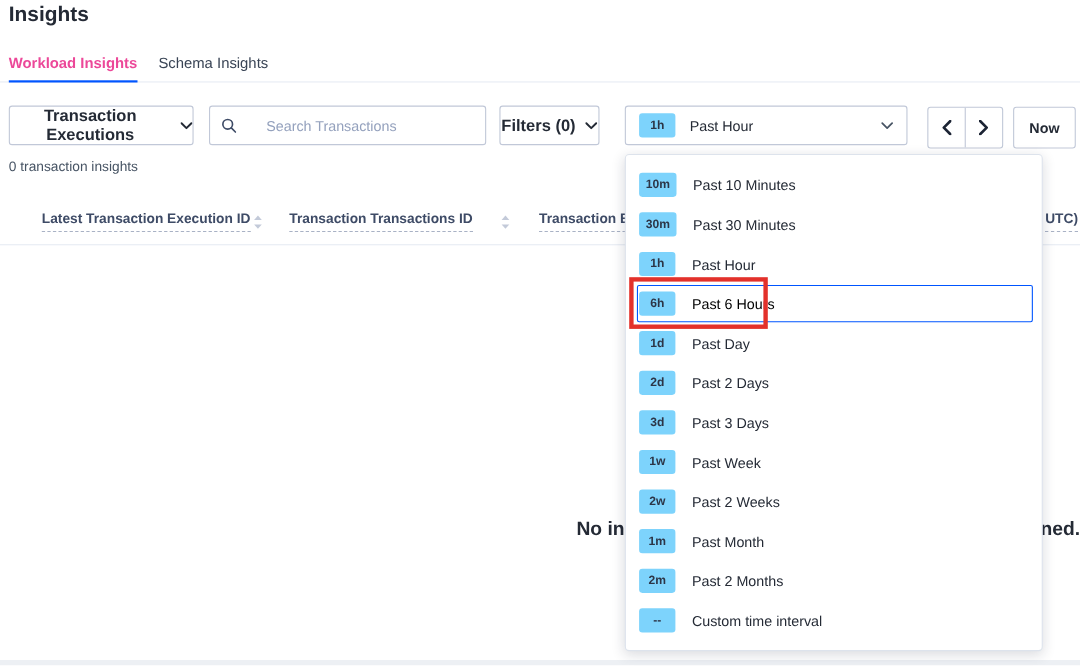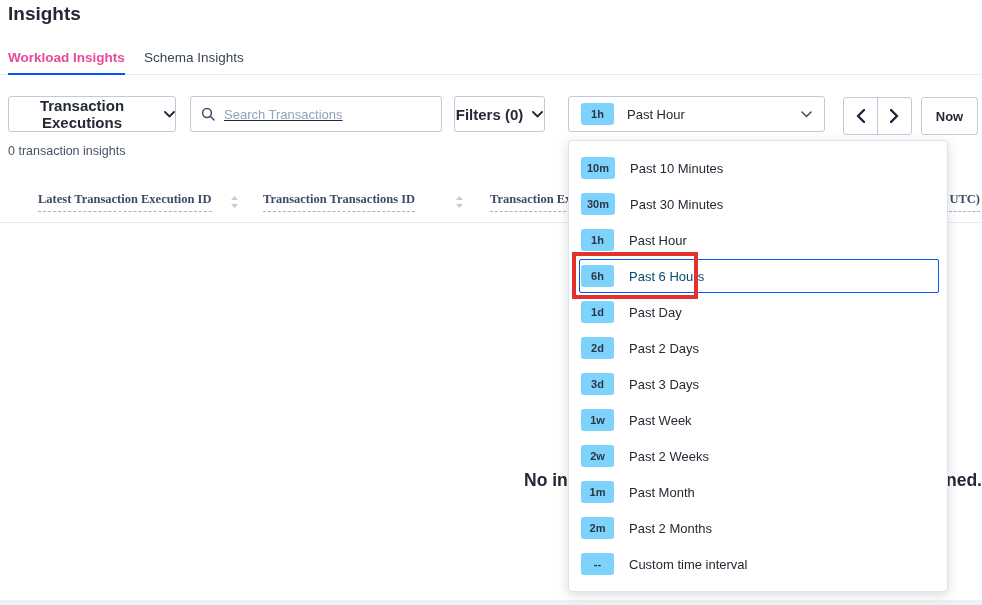--- a/index.html
+++ b/index.html
@@ -14,58 +14,58 @@
   .tab-active { left:8px; color:#ec4899; font-weight:bold; border-bottom:2px solid #0055ff; padding-bottom:4px; }
   .tab-idle { left:144px; color:#394455; }
 
   
   .btn { position:absolute; display:flex; align-items:center; justify-content:center; gap:9px;
          border:1px solid #c1c8d8; border-radius:3px; background:#fff; font-size:15px; font-weight:bold;
          color:#242a35; cursor:pointer; }
   .btn-type    { left:8px;   top:96px; width:168px; height:36px; }
   .btn-filters { left:454px; top:96px; width:91px;  height:36px; }
   .searchbox { position:absolute; left:190px; top:96px; width:252px; height:36px; border:1px solid #c1c8d8;
-               border-radius:3px; background:#fff; display:flex; align-items:center; padding:0 10px; gap:9px;text-decoration:underline; }
+               border-radius:3px; background:#fff; display:flex; align-items:center; padding:0 10px; gap:27px; }
   .searchbox input { border:none; outline:none; flex:1; font-size:13px; font-family:"Liberation Sans",sans-serif; color:#242a35; }
   .searchbox input::placeholder { color:#94a1bd; }
   .time-trigger { position:absolute; left:568px; top:96px; width:257px; height:36px; border:1px solid #c1c8d8;
                   border-radius:3px; background:#fff; display:flex; align-items:center; padding:0 12px; gap:13px; cursor:pointer; }
   .time-trigger .chev { margin-left:auto; }
   .badge { display:inline-flex; align-items:center; justify-content:center; min-width:33px; height:22px;
            padding:0 6px; background:#7dd3fc; border-radius:3px; font-size:11px; font-weight:bold; color:#2c3547; }
   .time-label { font-size:13px; color:#242a35; }
   .pager { position:absolute; left:843px; top:97px; width:69px; height:38px; border:1px solid #c1c8d8;
            border-radius:3px; background:#fff; display:flex; }
   .pager-btn { width:50%; display:flex; align-items:center; justify-content:center; cursor:pointer; }
   .pager-btn:first-child { border-right:1px solid #c1c8d8; }
   .btn-now { left:921px; top:97px; width:57px; height:38px; font-size:13px; }
 
   .summary { position:absolute; left:8px; top:144px; font-size:12.5px; color:#475464; }
 
   
   .thead { position:absolute; left:0; top:188px; width:982px; height:35px; border-bottom:1px solid #e7ecf3; }
   .th { position:absolute; top:4px; font-size:12.5px; font-weight:bold; color:#3e4b66; white-space:nowrap; }
-  .th .lbl { display:inline-block; border-bottom:1px dashed #a9b2c5; padding-bottom:4px;font-family:Liberation Serif, serif; }
+  .th .lbl { display:inline-block; border-bottom:1px dashed #a9b2c5; padding-bottom:4px; }
   .th-1 { left:38px; }  .th-2 { left:263px; }  .th-3 { left:490px; width:80px; overflow:hidden; }
   .th-4 { right:2px; }
   .sort { position:absolute; top:7px; width:9px; height:14px; cursor:pointer; }
   .sort-1 { left:230px; } .sort-2 { left:455px; }
 
   
   .empty-msg { position:absolute; top:470px; font-size:17.5px; font-weight:bold; color:#242a35; z-index:1; white-space:nowrap; }
   .empty-left  { left:524px; }
   .empty-right { left:946px; }
 
   
   .dropdown { position:absolute; left:568px; top:140px; width:380px; height:452px; background:#fff;
               border:1px solid #dde3ec; border-radius:4px; box-shadow:0 3px 12px rgba(24,34,54,.16);
               padding-top:9px; z-index:5; }
   .dd-item { position:relative; height:36px; display:flex; align-items:center; padding-left:12px; gap:15px; cursor:pointer; }
   .dd-item .lbl { font-size:13px; color:#242a35; }
-  .dd-item.selected .lbl { color:#0c4a6e; }
+  .dd-item.selected .lbl { color:#000000; }
   .sel-outline { position:absolute; left:10px; right:8px; top:1px; bottom:1px;
                  border:1px solid #0055ff; border-radius:2px; pointer-events:none; }
   .annotation { position:absolute; left:3px; top:111px; width:126px; height:47px;
                 border:4px solid #e3312b; z-index:9; pointer-events:none; }
 
   .bottom-strip { position:absolute; left:0; bottom:0; width:982px; height:5px; background:#edf0f4; }
 
   svg { display:block; }
 </style>
 </head>

